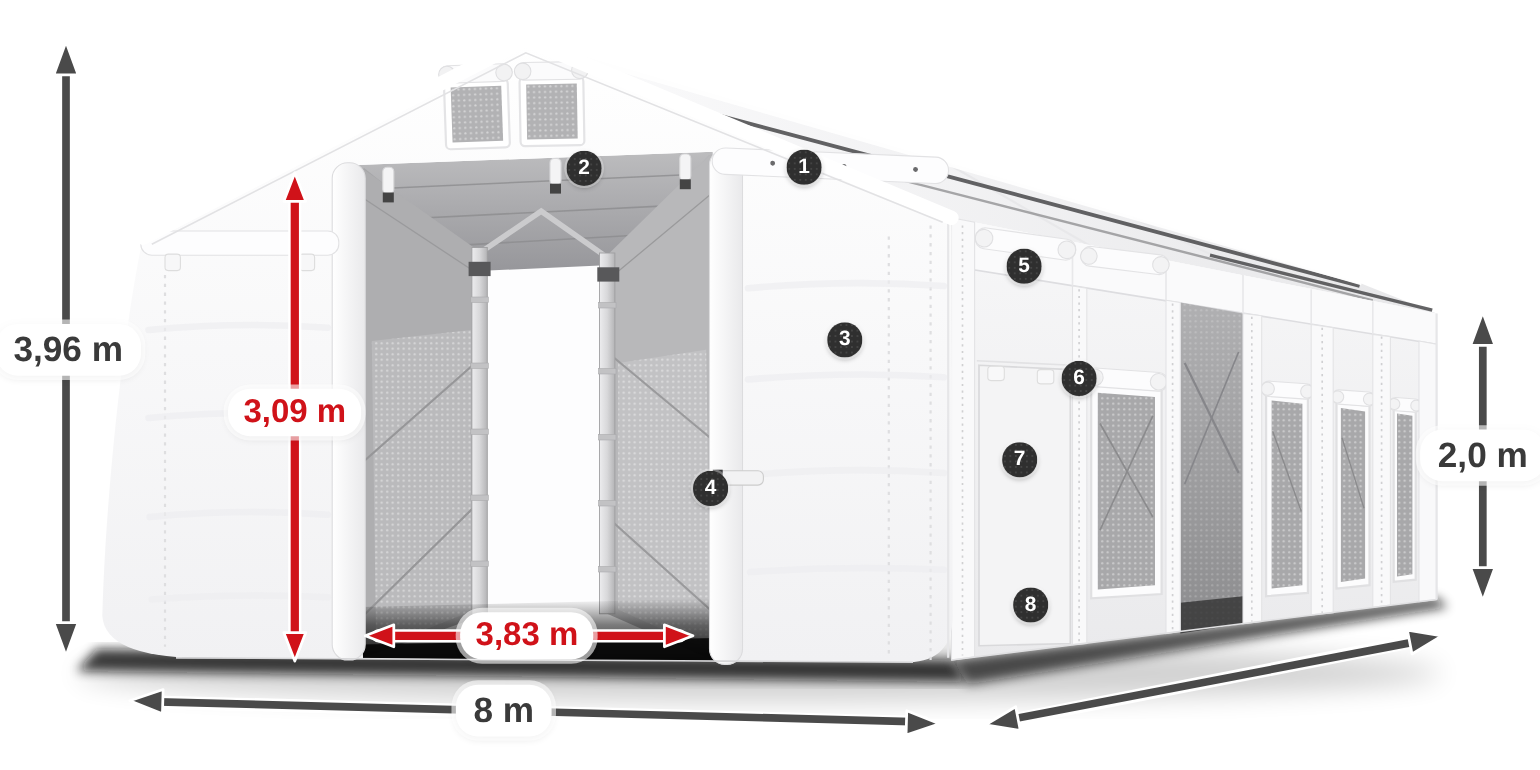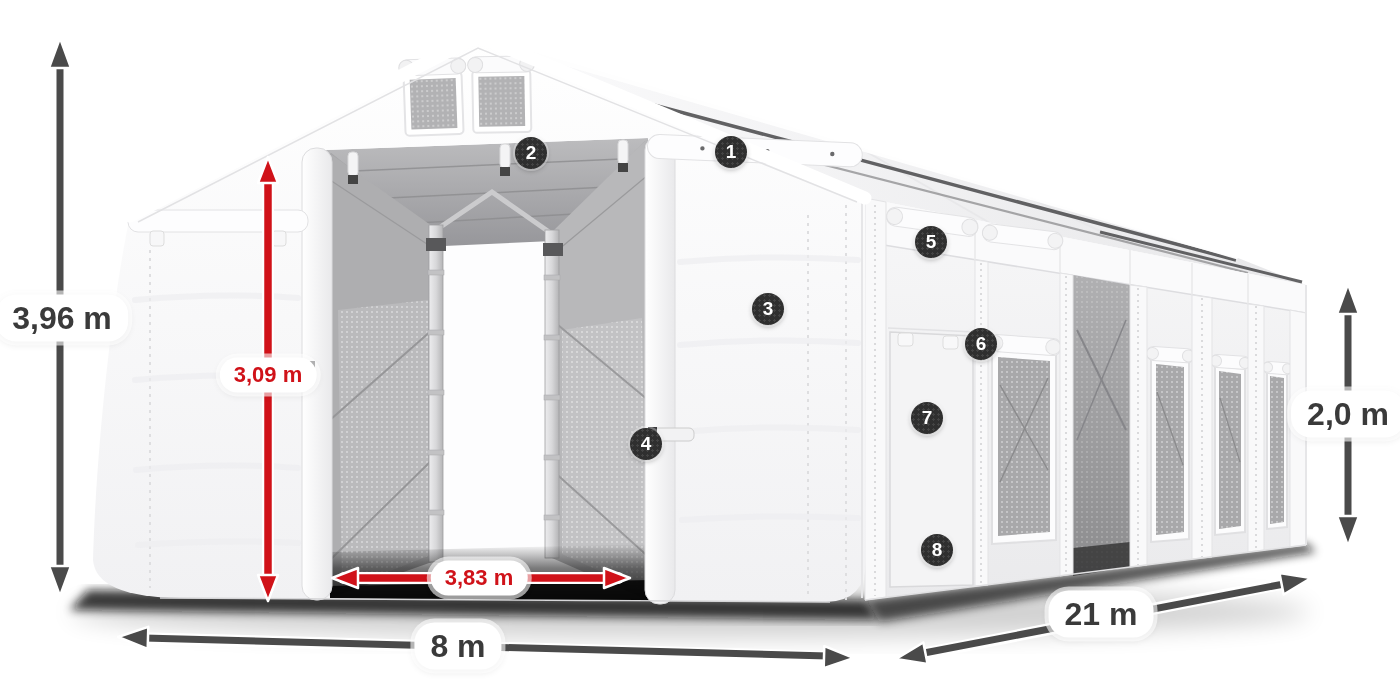--- a/index.html
+++ b/index.html
@@ -9,21 +9,21 @@
   }
   .stage svg{position:absolute;left:0;top:0;}
   .pill{
     position:absolute;transform:translate(-50%,-50%);
     background:var(--pill-bg,#fff);color:var(--dimension-text,#3b3b3b);
     font-weight:bold;font-size:32px;line-height:1;
     padding:7px 16px 8px;border-radius:20px;white-space:nowrap;
     box-shadow:0 0 0 4px rgba(255,255,255,.6),0 2px 8px rgba(0,0,0,.12);
     z-index:5;
   }
-  .pill.red{color:var(--highlight-red,#d01219);font-size:22px;padding:6px 14px 7px;}
+  .pill.red{color:var(--highlight-red,#d01219);font-size:30px;padding:6px 14px 7px;}
   .callout{
     position:absolute;transform:translate(-50%,-50%);
     width:32px;height:32px;border-radius:50%;
     background-color:var(--badge-bg,#2f2f2f);
     background-image:radial-gradient(rgba(255,255,255,.10) 1px,rgba(0,0,0,0) 1.3px);
     background-size:5px 5px;
     color:var(--badge-text,#fff);font-weight:bold;font-size:19px;
     display:flex;align-items:center;justify-content:center;
     box-shadow:0 0 0 2px rgba(255,255,255,.32),0 2px 5px rgba(0,0,0,.28);
     cursor:pointer;z-index:6;user-select:none;
@@ -371,21 +371,20 @@
     <path class="red-line" d="M354,578 L608,578"></path>
     <polygon class="red-head" points="0,0 -26,-10 -26,10" transform="translate(332,578) rotate(180)"></polygon>
     <polygon class="red-head" points="0,0 -26,-10 -26,10" transform="translate(630,578) rotate(0)"></polygon>
   </g>
 </svg>
 
 <div class="pill" style="left:62px;top:318px;">3,96 m</div>
 <div class="pill red" style="left:268px;top:375px;">3,09 m</div>
 <div class="pill red" style="left:479px;top:578px;text-align:right;">3,83 m</div>
 <div class="pill" style="left:458px;top:646px;">8 m</div>
-<div class="pill" style="left:1101px;top:614px;">21 m</div>
 <div class="pill" style="left:1348px;top:414px;">2,0 m</div>
 
 <div class="callout" style="left:731px;top:152px;">1</div>
 <div class="callout" style="left:531px;top:153px;">2</div>
 <div class="callout" style="left:768px;top:309px;">3</div>
 <div class="callout" style="left:646px;top:444px;">4</div>
 <div class="callout" style="left:931px;top:242px;">5</div>
 <div class="callout" style="left:981px;top:344px;">6</div>
 <div class="callout" style="left:927px;top:418px;">7</div>
 <div class="callout" style="left:937px;top:550px;">8</div>

